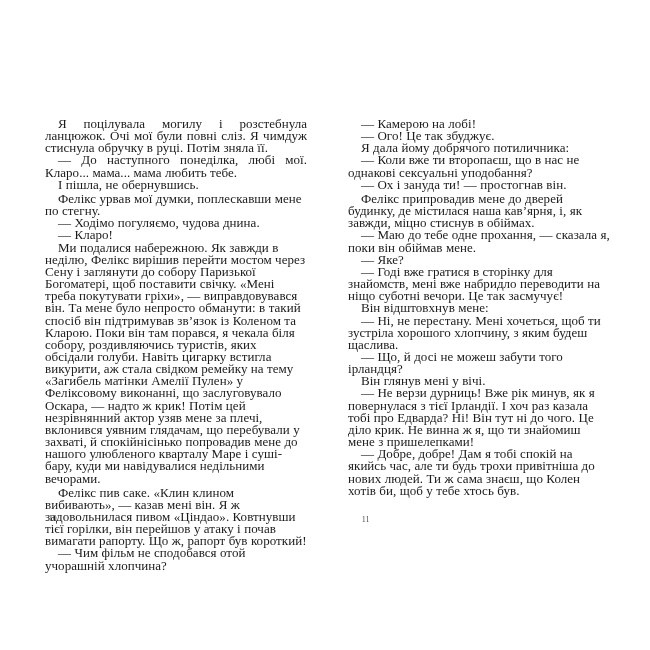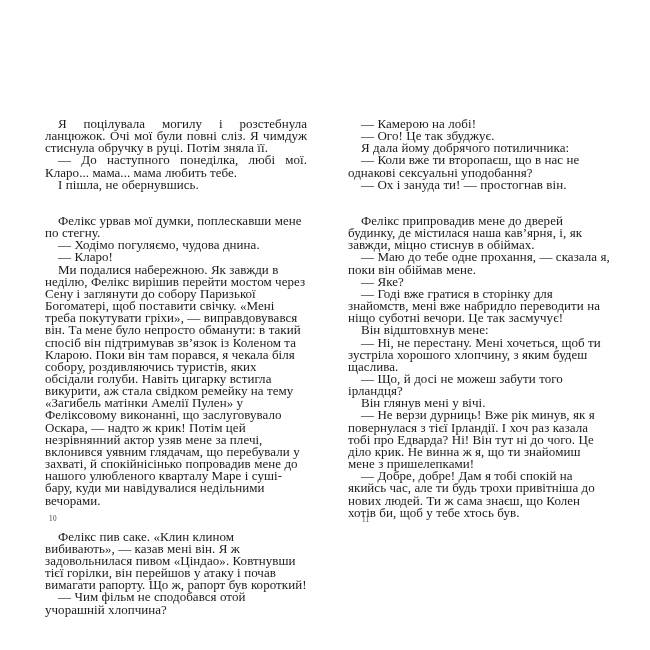--- a/index.html
+++ b/index.html
@@ -41,21 +41,21 @@
     text-justify: inter-word;
     letter-spacing: 0.04px;
     word-spacing: 0.1px;
     hyphens: manual;
   }
   .text-block p {
     margin: 0;
     text-indent: 13px;
   }
   .text-block p.gap {
-    margin-top: 24px;
+    margin-top: 2px;
   }
   .text-block p.last-line-left {
     text-align: left;
   }
 
   .folio {
     position: absolute;
     font-size: 7.2px;
     line-height: 1;
     color: #3a3a3a;

